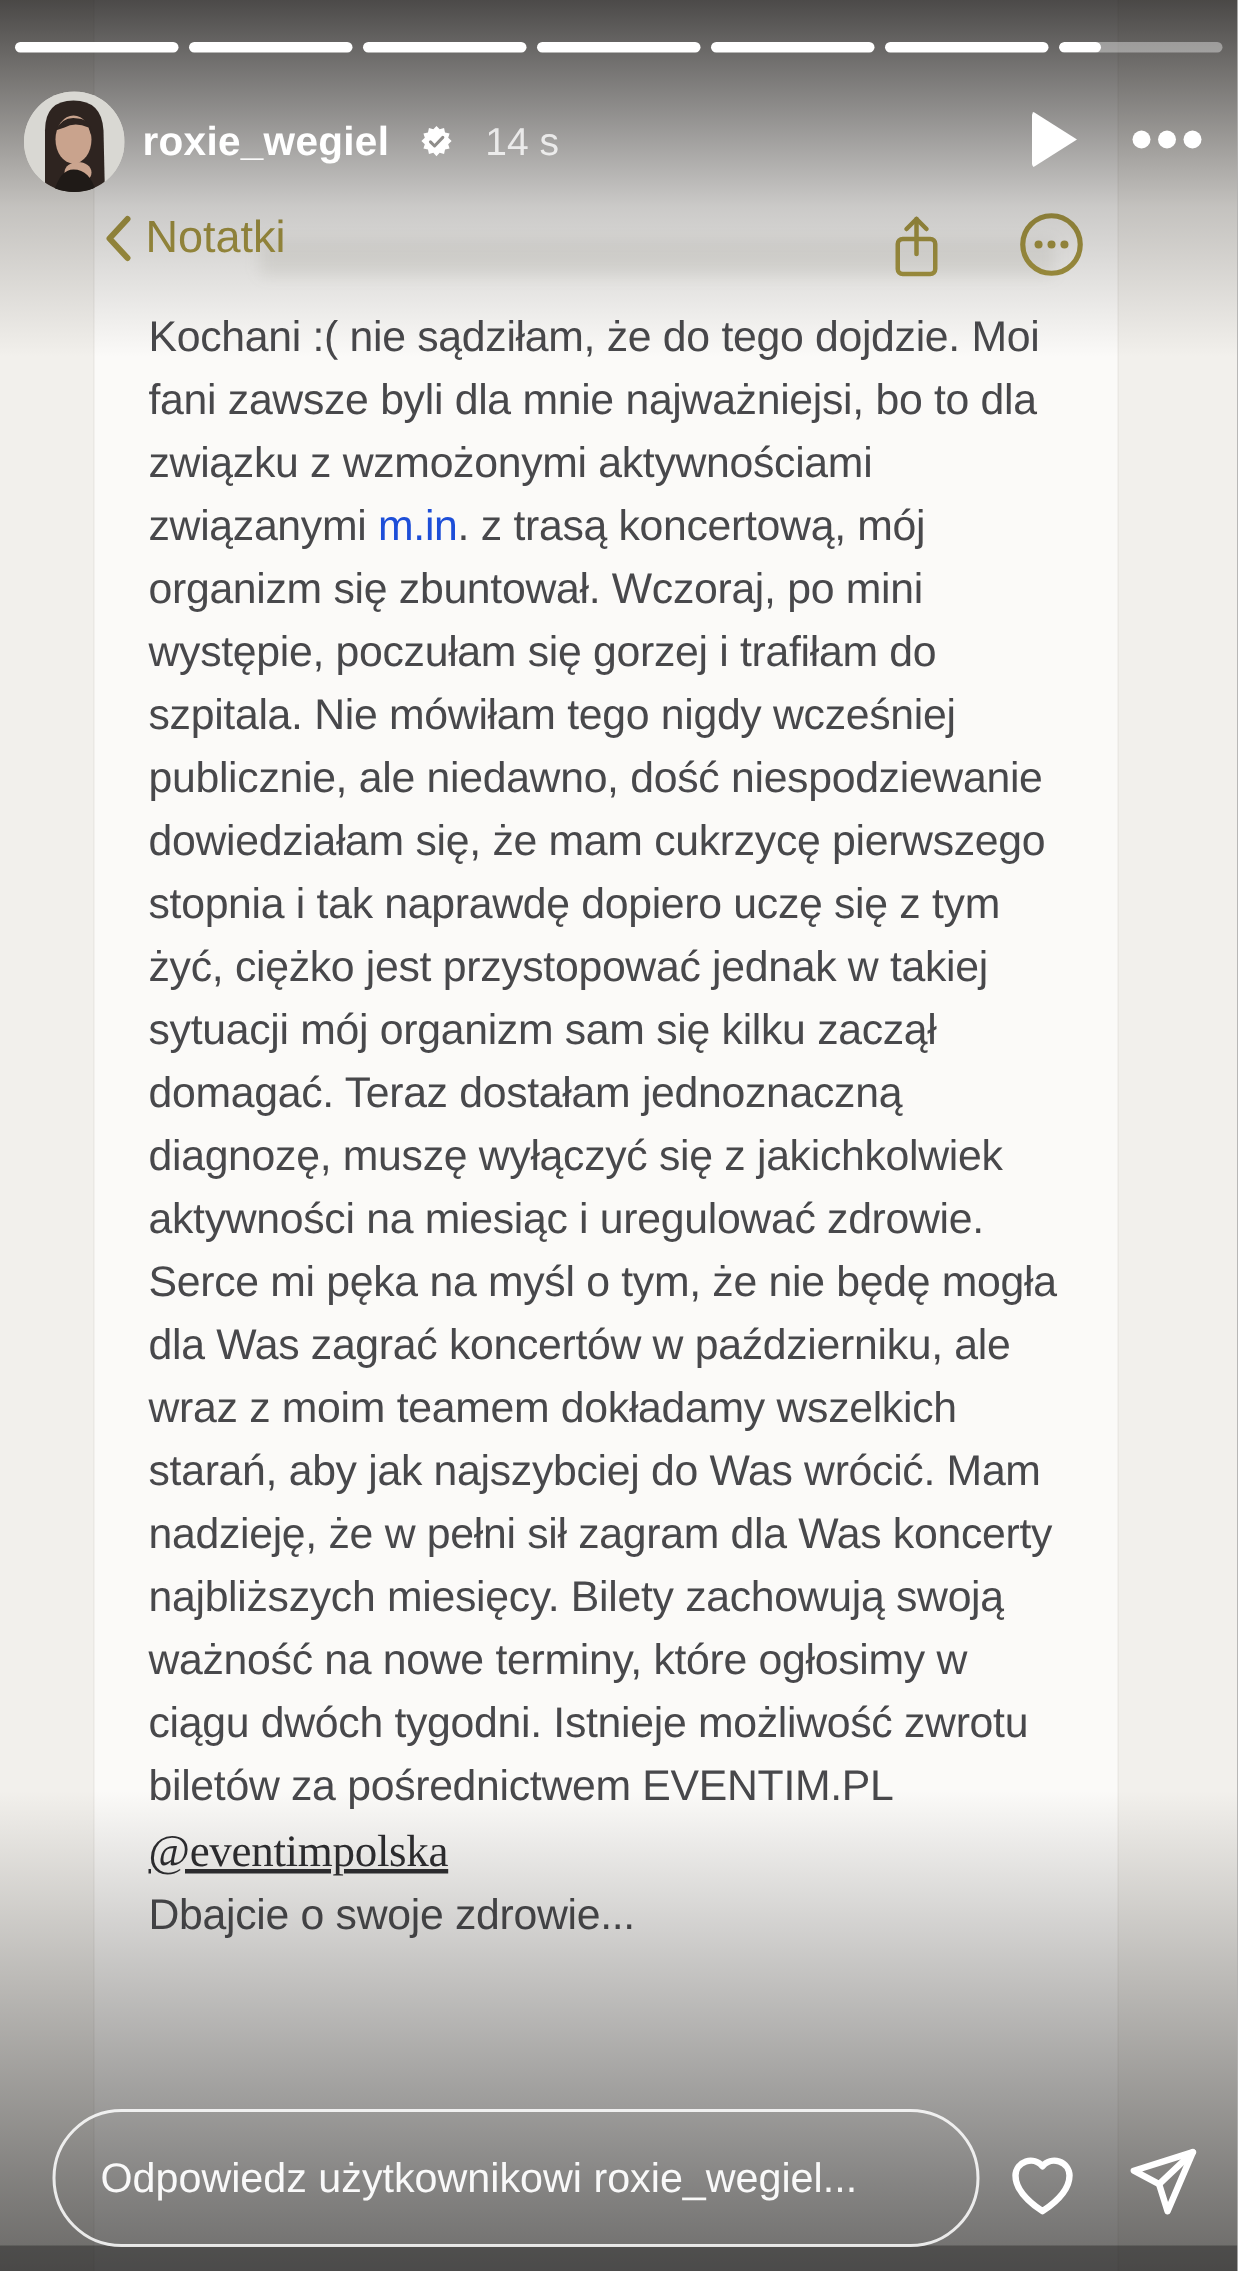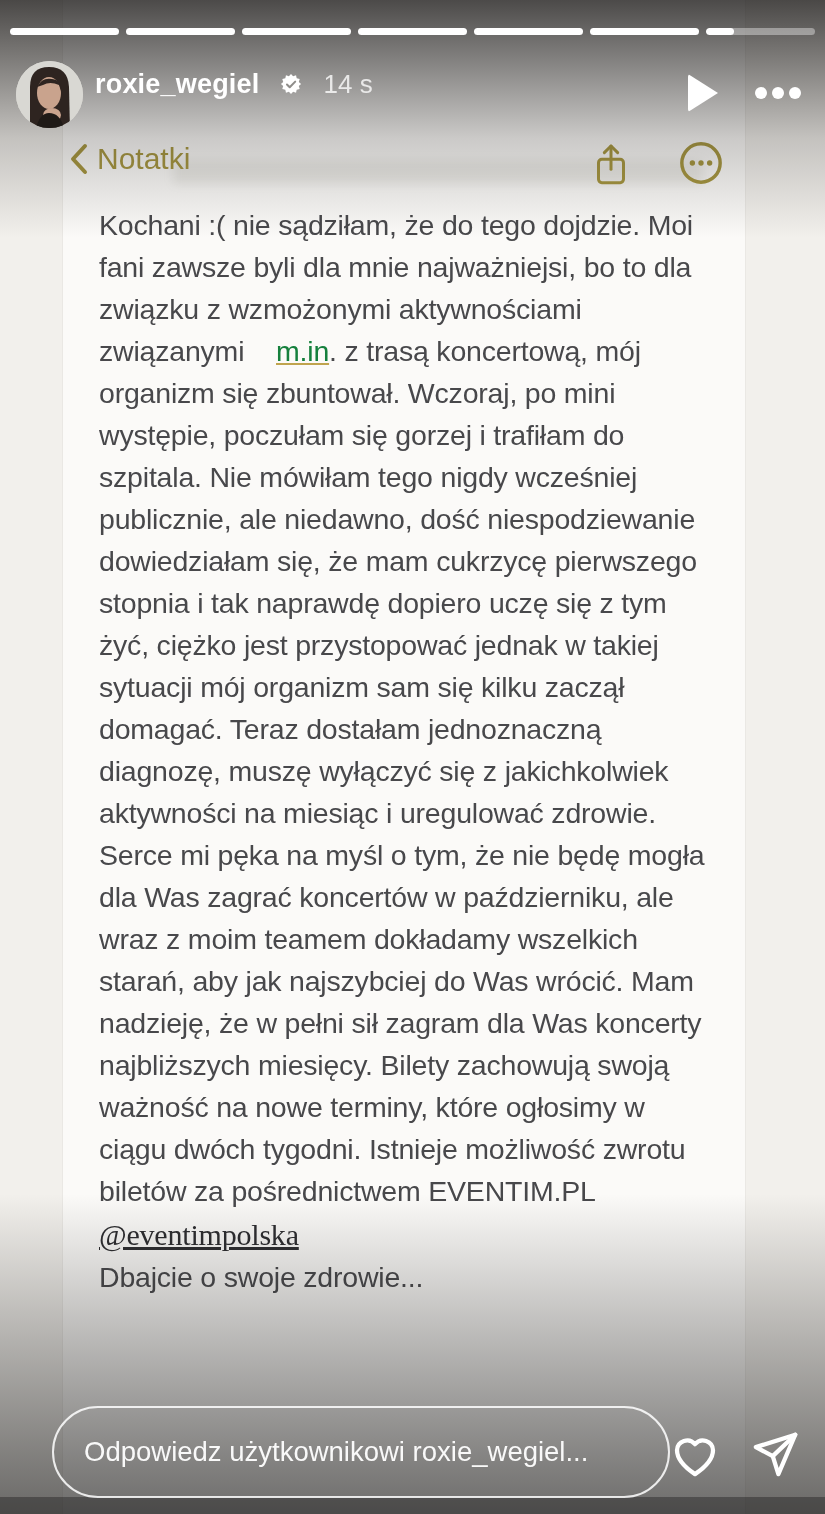--- a/index.html
+++ b/index.html
@@ -25,21 +25,21 @@
     position:absolute; left:110px; top:160px; width:530px; height:24px;
     background:rgba(110,104,88,0.10); filter:blur(5px); border-radius:4px;
   }
   
   .note-body {
     position:absolute; left:36px; top:204px; width:610px;
     font-size:28.5px; line-height:42px; color:#48484b; letter-spacing:-0.2px;
     white-space:nowrap;
   }
   .note-line { height:42px; }
-  .note-link { color:#15803d; text-decoration:underline; text-decoration-color:#c0a44e;margin-left:24px; }
+  .note-link { color:#1d4ed8; text-decoration-color:#c0a44e; }
   .mention-line {
     font-family:"Liberation Serif", serif; font-size:30px; color:#2c2c2f;
     text-decoration:underline; height:44px; padding-top:2px;
   }
   
   .top-overlay {
     position:absolute; left:0; top:0; width:100%; height:238px; pointer-events:none;
     background:linear-gradient(to bottom,
       rgba(32,30,29,0.80) 0%, rgba(32,30,29,0.52) 28%,
       rgba(32,30,29,0.22) 58%, rgba(32,30,29,0) 100%);
@@ -61,35 +61,35 @@
   }
   .seg { flex:1; height:7px; border-radius:4px; background:rgba(255,255,255,0.38); overflow:hidden; }
   .seg.done { background:#ffffff; }
   .seg .fill { height:100%; background:#ffffff; border-radius:4px; }
   
   .avatar {
     position:absolute; left:16px; top:61px; width:67px; height:67px;
     border-radius:50%; overflow:hidden; background:#d8d7d2;
   }
   .user-row {
-    position:absolute; left:95px; top:64px; height:40px;
+    position:absolute; left:95px; top:74px; height:40px;
     display:flex; align-items:center; gap:21px;
   }
   .username { color:#ffffff; font-size:27px; font-weight:600; letter-spacing:0.2px; }
   .timestamp { color:rgba(255,255,255,0.78); font-size:26px; }
   .play-btn { position:absolute; left:688px; top:74px; width:32px; height:38px; }
   .play-tri {
     width:0; height:0; border-top:19px solid transparent; border-bottom:19px solid transparent;
     border-left:30px solid #ffffff; border-radius:3px;
   }
   .more-dots { position:absolute; left:755px; top:87px; display:flex; gap:5px; }
   .more-dots span { width:12px; height:12px; border-radius:50%; background:#ffffff; }
   
   .reply-pill {
-    position:absolute; left:52px; top:1406px; width:618px; height:92px;
+    position:absolute; left:35px; top:1406px; width:618px; height:92px;
     border:2px solid rgba(255,255,255,0.85); border-radius:46px;
     display:flex; align-items:center; padding:0 30px;
   }
   .reply-placeholder {
     color:rgba(255,255,255,0.95); font-size:27.5px; white-space:nowrap;
     overflow:hidden; text-overflow:ellipsis; width:100%;
   }
   .heart-pos { position:absolute; left:668px; top:1428px; }
   .plane-pos { position:absolute; left:748px; top:1428px; }
 </style>

